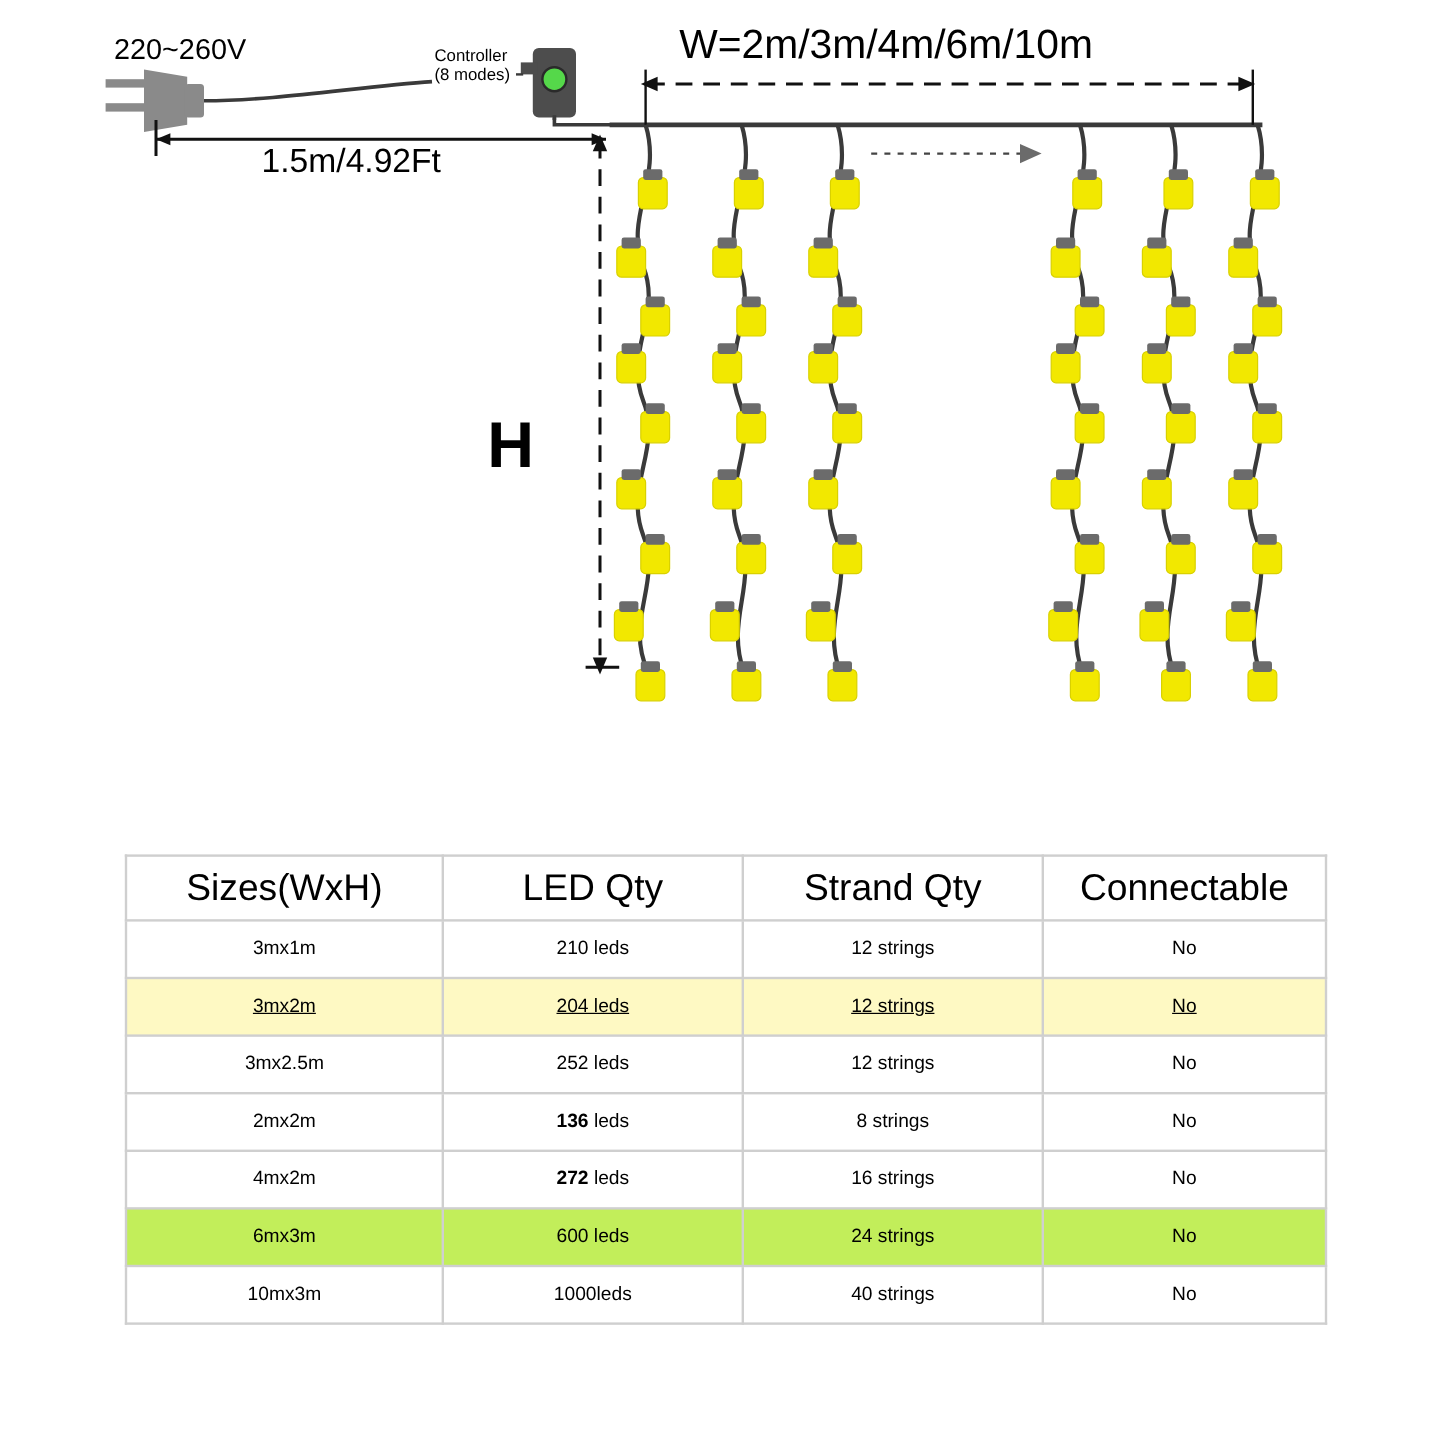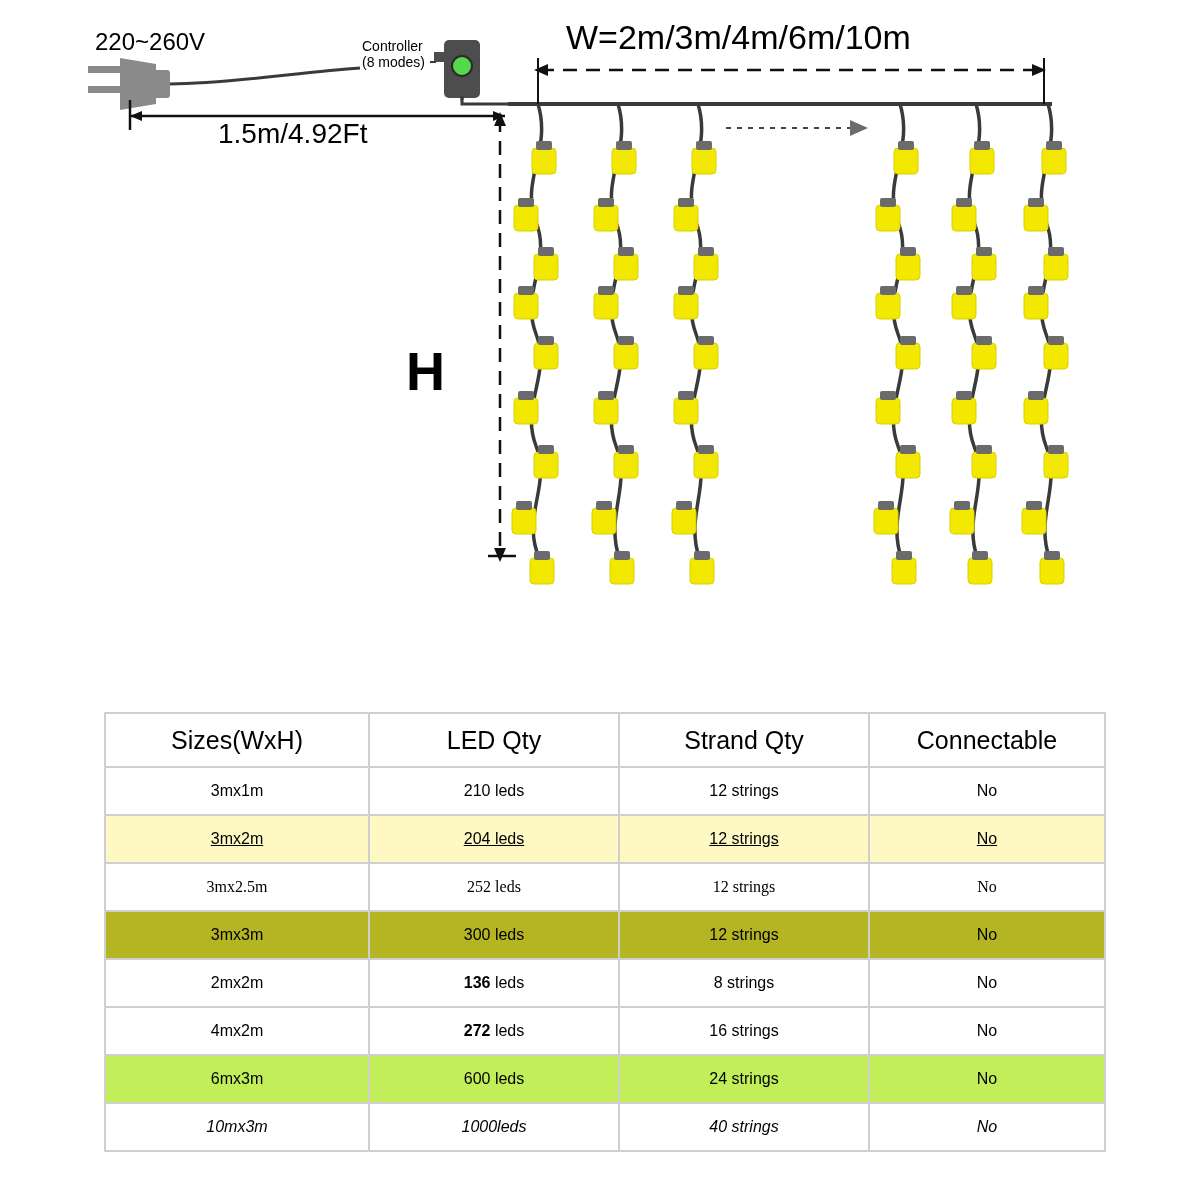--- a/index.html
+++ b/index.html
@@ -72,21 +72,21 @@
   }
   table.spec td, table.spec th {
     border: 2px solid #cfcfcf;
     text-align: center;
     font-weight: normal;
     font-size: 16px;
     height: 46px;
     padding: 0;
   }
   table.spec th {
-    font-size: 25px;
+    font-size: 31px;
     height: 52px;
   }
   table.spec td:first-child, table.spec th:first-child { width: 262px; }
   table.spec td:nth-child(2), table.spec th:nth-child(2) { width: 248px; }
   table.spec td:nth-child(3), table.spec th:nth-child(3) { width: 248px; }
   table.spec td:nth-child(4), table.spec th:nth-child(4) { width: 234px; }
   .bold-num { font-weight: bold; }
 </style>
 </head>
 <body>
@@ -411,29 +411,23 @@
           <td>210 leds</td>
           <td>12 strings</td>
           <td>No</td>
         </tr>
         <tr style="background: #fef9c3; text-decoration: underline;">
           <td>3mx2m</td>
           <td>204 leds</td>
           <td>12 strings</td>
           <td>No</td>
         </tr>
-        <tr style="background: rgb(255, 255, 255); font-family: Liberation Serif, serif;">
+        <tr style="background: rgb(255, 255, 255);">
           <td>3mx2.5m</td>
           <td>252 leds</td>
-          <td>12 strings</td>
-          <td>No</td>
-        </tr>
-        <tr style="background: rgb(181, 181, 36);">
-          <td>3mx3m</td>
-          <td>300 leds</td>
           <td>12 strings</td>
           <td>No</td>
         </tr>
         <tr style="background: rgb(255, 255, 255);">
           <td>2mx2m</td>
           <td><span class="bold-num">136</span> leds</td>
           <td>8 strings</td>
           <td>No</td>
         </tr>
         <tr style="background: rgb(255, 255, 255);">
@@ -441,21 +435,21 @@
           <td><span class="bold-num">272</span> leds</td>
           <td>16 strings</td>
           <td>No</td>
         </tr>
         <tr style="background: rgb(194, 238, 90);">
           <td>6mx3m</td>
           <td>600 leds</td>
           <td>24 strings</td>
           <td>No</td>
         </tr>
-        <tr style="background: rgb(255, 255, 255); font-style: italic;">
+        <tr style="background: rgb(255, 255, 255);">
           <td>10mx3m</td>
           <td>1000leds</td>
           <td>40 strings</td>
           <td>No</td>
         </tr>
       </tbody>
   </table>
 </div>
 
 </body></html>

